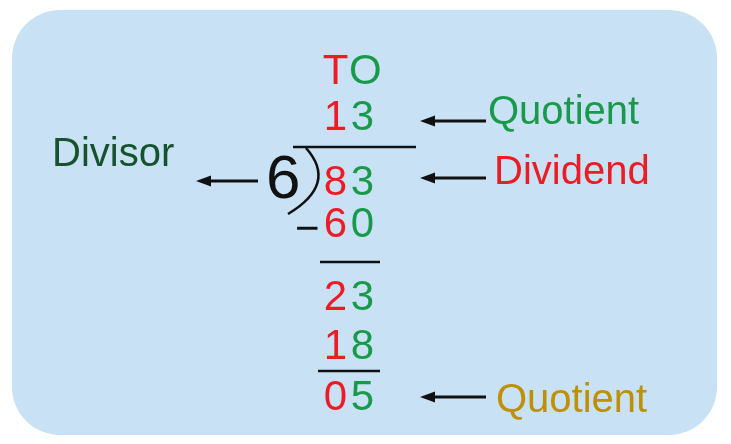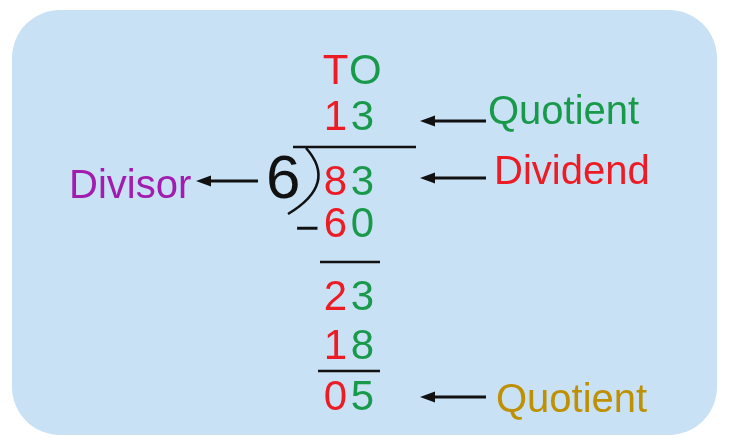--- a/index.html
+++ b/index.html
@@ -72,21 +72,21 @@
     font-size: 42px;
     line-height: 1;
     color: #111111;
   }
   .side-label {
     position: absolute;
     font-size: 40px;
     line-height: 1;
     white-space: nowrap;
   }
-  .label-divisor   { left: 52px;  top: 164px; color: #a21caf; margin-left: 17px; }
+  .label-divisor   { left: 52px;  top: 132px; color: #14532d; }
   .label-quotient  { left: 488px; top: 90px;  color: #189A4A; }
   .label-dividend  { left: 494px; top: 150px; color: #ED1C24; }
   .label-remainder { left: 496px; top: 378px; color: #BF9000; }
 </style>
 </head>
 <body>
 
 <div class="canvas">
 
   <div class="board"></div>

